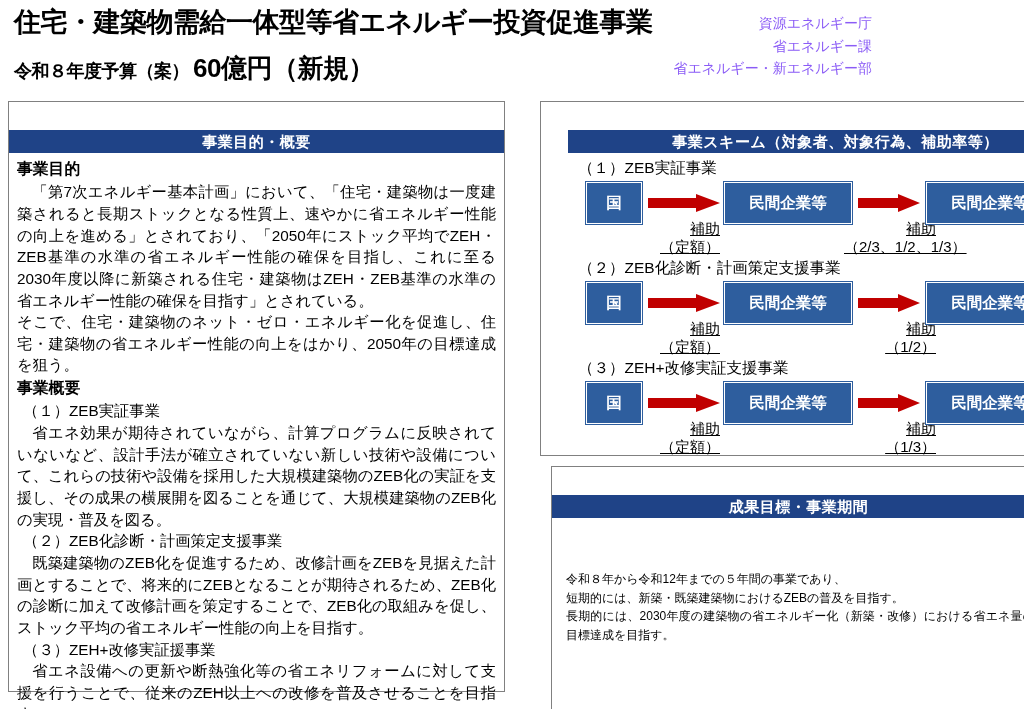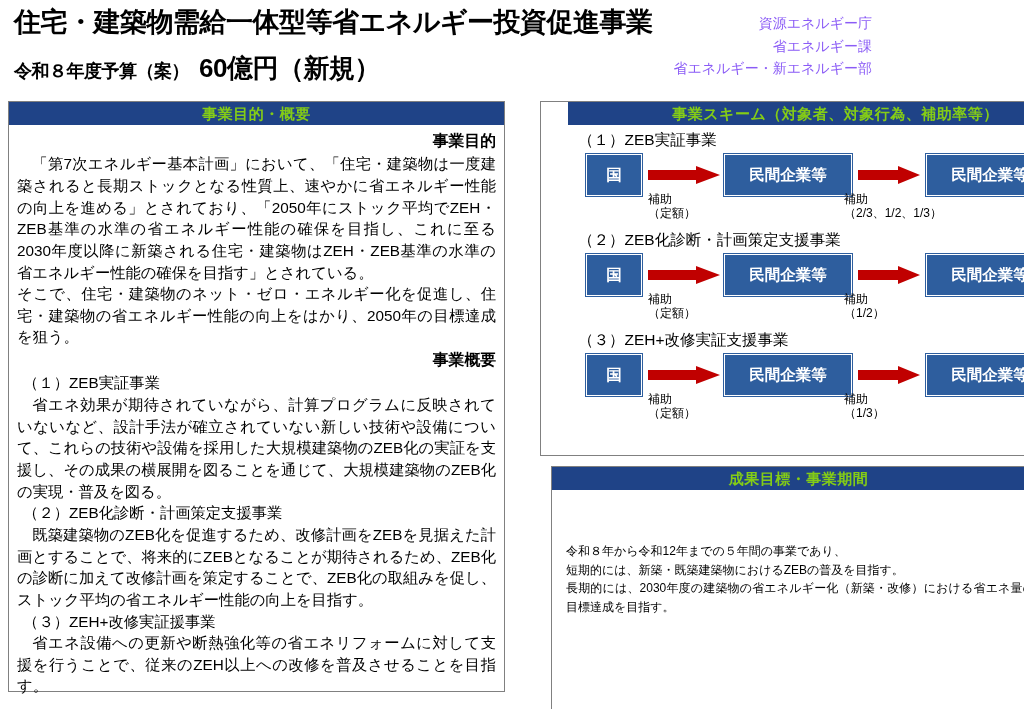--- a/index.html
+++ b/index.html
@@ -30,21 +30,20 @@
     letter-spacing: -0.5px;
     line-height: 1.1;
     white-space: nowrap;
   }
   #title-sub-wrap {
     position: absolute;
     left: 14px; top: 51px;
     display: flex;
     align-items: baseline;
     white-space: nowrap;
-    gap: 6px;
   }
   #title-sub-label {
     font-size: 18px;
     font-weight: bold;
     letter-spacing: -0.5px;
   }
   #title-sub-amount {
     font-size: 26px;
     font-weight: bold;
     letter-spacing: -0.5px;
@@ -62,48 +61,48 @@
 
   
   .panel {
     position: absolute;
     border: 1px solid #808080;
     background: #ffffff;
     box-sizing: border-box;
   }
   .panel-head {
     background: #1F4387;
-    color: #84cc16;
+    color: #ffffff;
     font-size: 15px;
     font-weight: bold;
     text-align: center;
     letter-spacing: 0.5px;
     height: 23px;
     line-height: 23px;
     box-sizing: border-box;
+    margin-top: 28px;
   }
   .panel-body {
     padding: 4px 8px 4px 8px;
     box-sizing: border-box;
   }
 
   
   #left-panel {
     left: 8px; top: 101px;
     width: 497px; height: 591px;
   }
   #left-panel .panel-body {
     font-size: 15.3px;
     line-height: 1.415;
   }
   .sec-title {
     font-weight: bold;
     font-size: 15.8px;
     margin: 1px 0 1px 0;
-    text-align: right;
   }
   .para {
     margin: 0;
     text-align: justify;
     text-justify: inter-character;
   }
   .para.indent { text-indent: 1em; }
   .item-head {
     margin: 0;
     text-indent: 0.4em;
@@ -152,24 +151,25 @@
     top: 14px;
     height: 18px;
   }
   .arrow svg { display: block; }
   .arrow-1 { left: 72px; width: 72px; }
   .arrow-2 { left: 282px; width: 62px; }
 
   .arrow-label {
     position: absolute;
     top: 40px;
-    text-align: left;
-    font-size: 12px;
+    text-align: right;
+    font-size: 15px;
     line-height: 1.18;
     white-space: nowrap;
+    text-decoration: underline;
   }
   .arrow-label span { display: block; }
   .label-1 { left: 72px; width: 72px; }
   .label-2 { left: 268px; width: 92px; }
 
   
   #goal-panel {
     left: 551px; top: 466px;
     width: 495px; height: 284px;
   }

